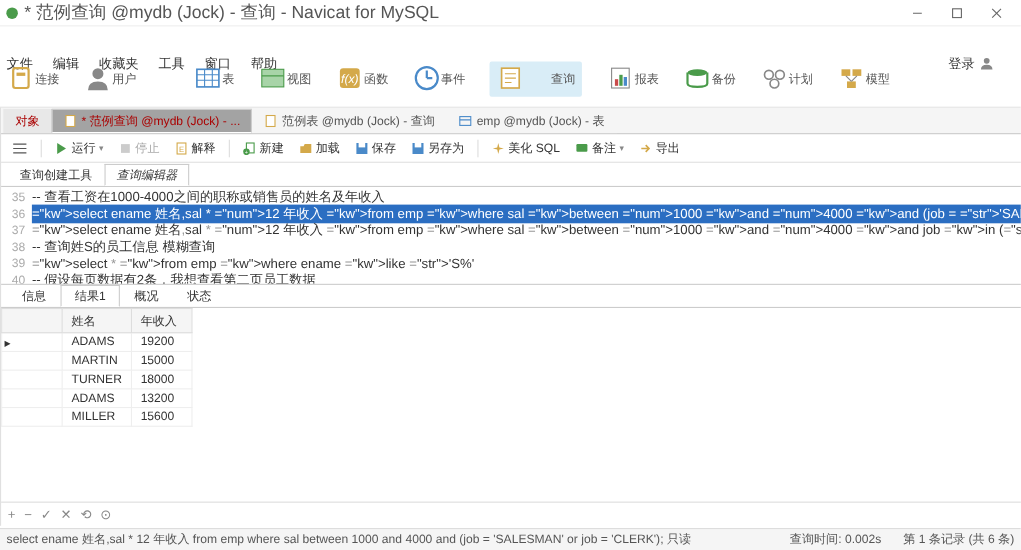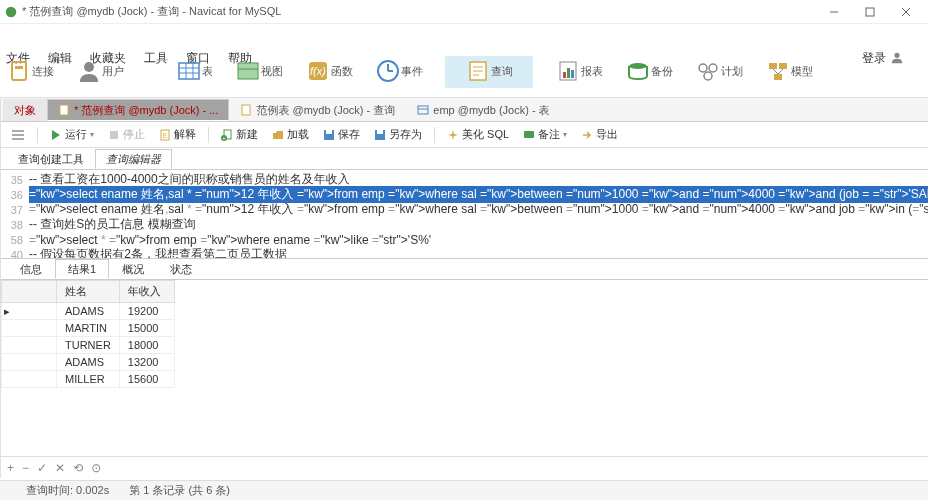--- a/index.html
+++ b/index.html
@@ -1,30 +1,30 @@
 <!DOCTYPE html>
 <html><head>
 <meta charset="utf-8">
 <style>
 * { margin: 0; padding: 0; box-sizing: border-box; font-family: "Microsoft YaHei", Arial, sans-serif; }
 body { width: 928px; height: 500px; background: #fff; overflow: hidden; font-size: 12px; color: #333; position: relative; }
 .titlebar { height: 24px; background: #fff; display: flex; align-items: center; padding: 0 4px; border-bottom: 1px solid #eee; }
 .titlebar .ico { width: 14px; height: 14px; margin-right: 4px; display: inline-flex; align-items: center; justify-content: center; }
-.titlebar .title { flex: 1; font-size: 11px; color: #555; white-space: nowrap; overflow: hidden; }
+.titlebar .title { flex: 1; font-size: 16px; color: #555; white-space: nowrap; overflow: hidden; }
 .winbtns { display: flex; gap: 12px; padding-right: 6px; }
 .winbtn { width: 24px; height: 18px; display: flex; align-items: center; justify-content: center; color: #666; cursor: pointer; }
 .winbtn svg { width: 10px; height: 10px; }
 .menubar { height: 22px; display: flex; align-items: center; padding: 0 6px; font-size: 12px; }
 .menubar span { margin-right: 18px; cursor: pointer; margin-top: 46px; }
 .menubar .login { margin-left: auto; margin-right: 4px; }
 .toolbar { height: 52px; display: flex; align-items: center; padding: 0 6px; border-bottom: 1px solid #e0e0e0; }
 .tbtn { display: flex; flex-direction: row; align-items: center; margin-right: 22px; cursor: pointer; font-size: 11px; color: #555; }
 .tbtn-ico { width: 26px; height: 26px; margin-bottom: 2px; display: flex; align-items: center; justify-content: center; }
 .tbtn-ico svg { width: 26px; height: 26px; }
-.tbtn.active { background: #d9edf7; padding: 2px 20px; border-radius: 2px; }
+.tbtn.active { background: #d9edf7; padding: 2px 6px; border-radius: 2px; gap: 24px; }
 .body { display: flex; height: 380px; }
 .tree { width: 140px; border-right: 1px solid #e0e0e0; overflow: hidden; padding: 2px 0; font-size: 11px; }
 .tree-row { display: flex; align-items: center; padding: 1px 2px; white-space: nowrap; cursor: pointer; height: 16px; }
 .tree-row.sel { background: #d0e8f5; }
 .exp { width: 10px; text-align: center; color: #888; font-size: 9px; }
 .main { flex: 1; display: flex; flex-direction: column; position: relative; }
 .tabs1 { height: 24px; background: #f5f5f5; display: flex; align-items: flex-end; border-bottom: 1px solid #ccc; padding-left: 2px; position: relative; }
 .tab1 { height: 22px; padding: 0 10px; display: flex; align-items: center; font-size: 11px; background: #f5f5f5; border: 1px solid transparent; cursor: pointer; gap: 4px; white-space: nowrap; }
 .tab1.obj { background: #e8e8e8; color: #a00; }
 .tab1.active { background: #a3a3a3; border: 1px solid #ccc; border-bottom: 1px solid #fff; color: #a00; }
@@ -413,21 +413,21 @@
         </div>
       <div class="eline">
           <div class="lno">37</div>
           <div class="code" id="l37"><span class<span="" class="op">=</span>"kw"&gt;select ename 姓名<span class="op">,</span>sal <span class="op">*</span> <span class<span="" class="op">=</span>"num"&gt;12 年收入 <span class<span="" class="op">=</span>"kw"&gt;from emp <span class<span="" class="op">=</span>"kw"&gt;where sal <span class<span="" class="op">=</span>"kw"&gt;between <span class<span="" class="op">=</span>"num"&gt;1000 <span class<span="" class="op">=</span>"kw"&gt;and <span class<span="" class="op">=</span>"num"&gt;4000 <span class<span="" class="op">=</span>"kw"&gt;and job <span class<span="" class="op">=</span>"kw"&gt;in (<span class<span="" class="op">=</span>"str"&gt;'SALESMAN'"str"&gt;'CLERK')</div>
         </div>
       <div class="eline">
           <div class="lno">38</div>
           <div class="code com">-- 查询姓S的员工信息 模糊查询</div>
         </div>
       <div class="eline">
-          <div class="lno">58</div>
+          <div class="lno">39</div>
           <div class="code" id="l39"><span class<span="" class="op">=</span>"kw"&gt;select <span class="op">*</span> <span class<span="" class="op">=</span>"kw"&gt;from emp <span class<span="" class="op">=</span>"kw"&gt;where ename <span class<span="" class="op">=</span>"kw"&gt;like <span class<span="" class="op">=</span>"str"&gt;'S%'</div>
         </div>
       <div class="eline">
           <div class="lno">40</div>
           <div class="code com">-- 假设每页数据有2条，我想查看第二页员工数据</div>
         </div>
 
     </div>
 
     <div class="rtabs">
@@ -481,15 +481,16 @@
       <span>✕</span>
       <span>⟲</span>
       <span>⊙</span>
       <div style="flex:1"></div>
 
     </div>
   </div>
 </div>
 
 <div class="statusbar">
+  <span class="q">select ename 姓名,sal * 12 年收入 from emp where sal between 1000 and 4000 and (job = 'SALESMAN' or job = 'CLERK'); 只读</span>
   <span class="t">查询时间: 0.002s</span>
   <span>第 1 条记录 (共 6 条)</span>
 </div>
 
 </body></html>

